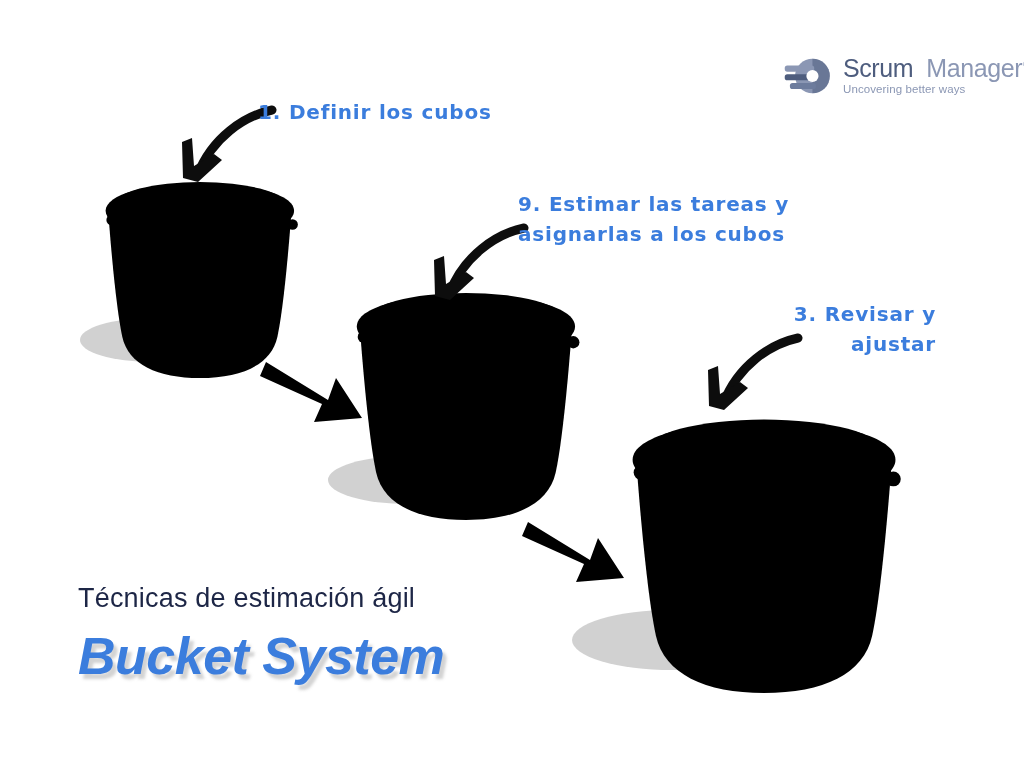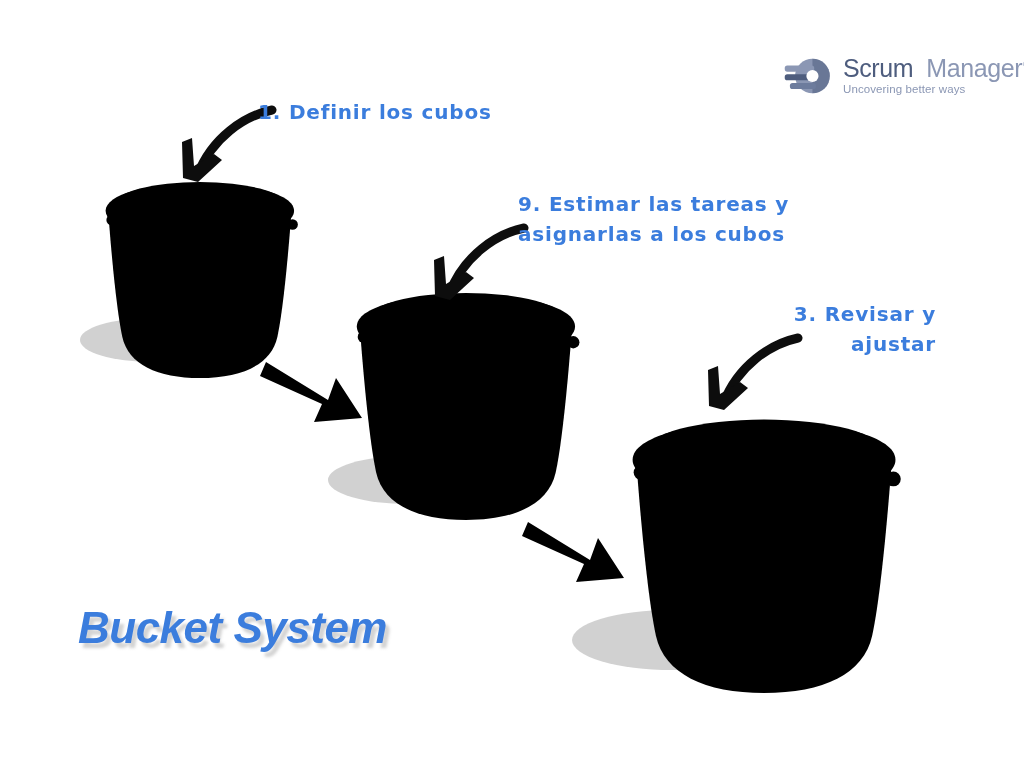--- a/index.html
+++ b/index.html
@@ -96,26 +96,26 @@
     width: 520px;
   }
   .title-kicker {
     font-size: 27px;
     color: #1d2646;
     letter-spacing: 0.2px;
     font-weight: normal;
     white-space: nowrap;
   }
   .title-main {
-    font-size: 44px;
+    font-size: 52px;
     font-weight: bold;
     font-style: italic;
     color: #3b7ddd;
     letter-spacing: -0.5px;
-    margin-top: 20px;
+    margin-top: 12px;
     text-shadow: 4px 5px 3px rgba(150,150,150,0.42);
     white-space: nowrap;
   }
 </style>
 </head>
 <body>
 
 <svg id="canvas" viewBox="0 0 1024 768" xmlns="http://www.w3.org/2000/svg">
   <defs>
 
@@ -244,14 +244,15 @@
   </div>
 </div>
 
 <div class="step-label" id="step-label-1">1. Definir los cubos</div>
 <div class="step-label" id="step-label-2">9. Estimar las tareas y
 asignarlas a los cubos</div>
 <div class="step-label" id="step-label-3">3. Revisar y
 ajustar</div>
 
 <div class="title-block">
+  <div class="title-kicker">Técnicas de estimación ágil</div>
   <div class="title-main">Bucket System</div>
 </div>
 
 </body></html>

